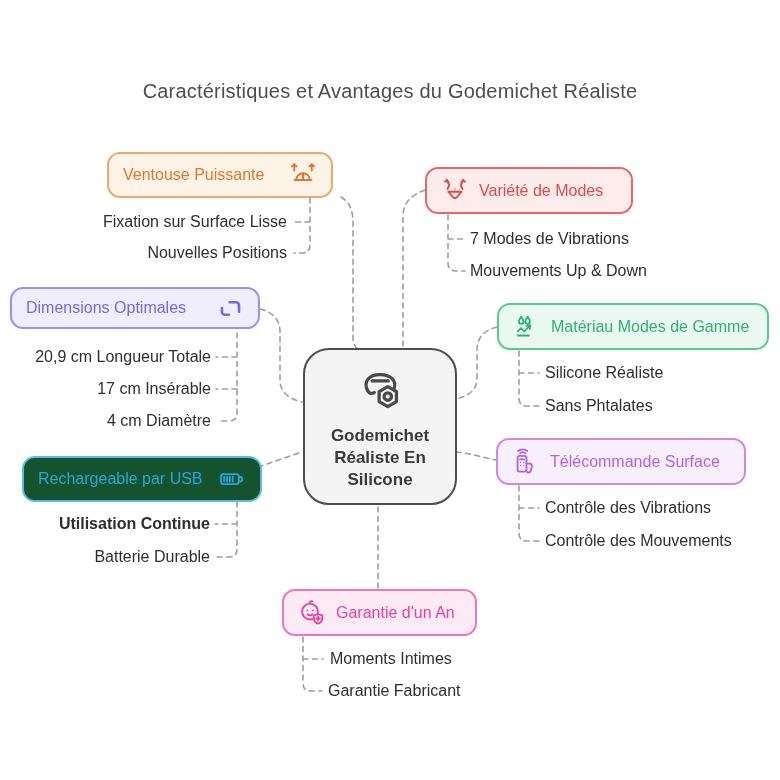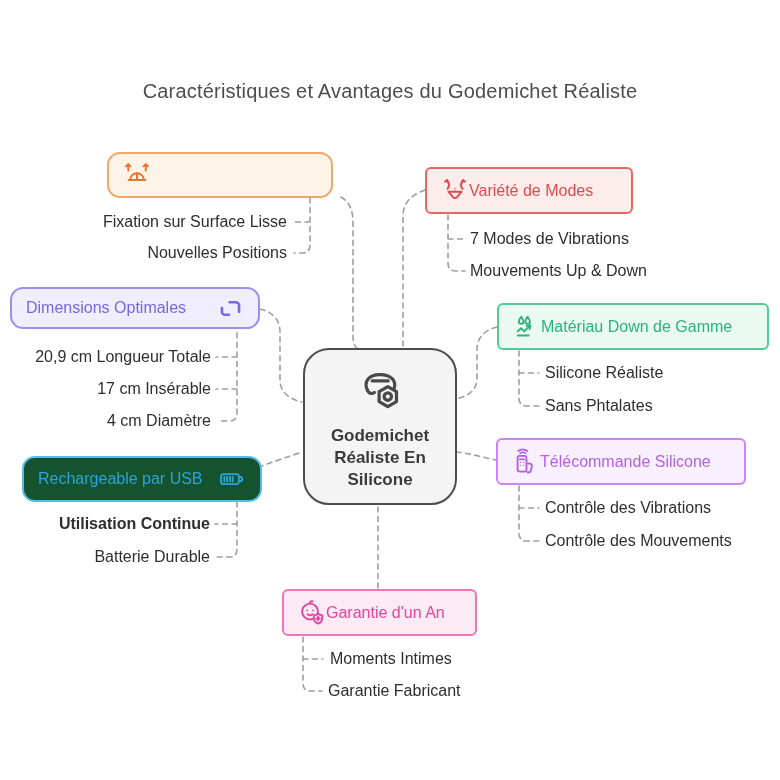--- a/index.html
+++ b/index.html
@@ -11,21 +11,21 @@
     position:absolute;left:0;top:80px;width:780px;text-align:center;
     font-size:20px;font-weight:500;color:#4d4d4d;letter-spacing:.2px;
   }
   svg.connectors{position:absolute;left:0;top:0;}
   .node{
     position:absolute;display:flex;align-items:center;box-sizing:border-box;
     border:2px solid;border-radius:13px;padding:0 14px;font-size:16px;font-weight:500;
     white-space:nowrap;
   }
   .node.icon-right{justify-content:space-between;}
-  .node.icon-left{justify-content:flex-start;border-radius:6px;}
+  .node.icon-left{justify-content:flex-start;gap:10px;}
   .node .icon{display:flex;align-items:center;}
   .node .icon svg{display:block;}
   .orange{background:#FDF3E6;border-color:#ECA96B;color:#E2772E;}
   .red{background:#FCECEC;border-color:#E96666;color:#E04A4A;}
   .purple{background:#F0EDFD;border-color:#9D8FF2;color:#7668E4;}
   .green{background:#EAFAF2;border-color:#52CC94;color:#2CB178;}
   .cyan{background:#14532d;border-color:#58BCE8;color:#2AA4DB;}
   .violet{background:#F9F0FE;border-color:#CE85F2;color:#B55FE8;}
   .pink{background:#FCEBF5;border-color:#EF74B8;color:#E8439A;align-items:center;}
   .center-node{
@@ -64,20 +64,21 @@
       <path d="M448 215 L448 263 Q448 271 456 271 L465 271 M448 239 L465 239"></path>
       <path d="M237 333 L237 413 Q237 421 229 421 L218 421 M237 357 L216 357 M237 389 L216 389"></path>
       <path d="M519 351 L519 398 Q519 406 527 406 L539 406 M519 373 L539 373"></path>
       <path d="M237 502 L237 549 Q237 557 229 557 L217 557 M237 524 L215 524"></path>
       <path d="M519 486 L519 533 Q519 541 527 541 L539 541 M519 508 L539 508"></path>
       <path d="M303 637 L303 683 Q303 691 311 691 L322 691 M303 659 L323 659"></path>
     </g>
   </svg>
 
   <div class="node icon-right orange" style="left:107px;top:152px;width:226px;height:46px;">
+    <span>Ventouse Puissante</span>
     <span class="icon">
       <svg width="28" height="28" viewBox="0 0 24 24" fill="none" stroke="currentColor" stroke-width="1.7" stroke-linecap="round" stroke-linejoin="round">
         <path d="M4.5 8.2 V2.8 M2.6 4.6 L4.5 2.7 L6.4 4.6"></path>
         <path d="M19.5 8.2 V2.8 M17.6 4.6 L19.5 2.7 L21.4 4.6"></path>
         <path d="M6.2 16.2 a5.8 5.8 0 0 1 11.6 0"></path>
         <path d="M12 10.8 V16"></path>
         <path d="M4.8 16.3 H19.2"></path>
       </svg>
     </span>
   </div>
@@ -110,21 +111,21 @@
   <div class="node icon-left green" style="left:497px;top:303px;width:272px;height:47px;">
     <span class="icon">
       <svg width="28" height="28" viewBox="0 0 24 24" fill="none" stroke="currentColor" stroke-width="1.6" stroke-linecap="round" stroke-linejoin="round">
         <path d="M7 3.2 C8.3 5 9 6.2 9 7.3 a2 2 0 1 1 -4 0 C5 6.2 5.7 5 7 3.2 Z"></path>
         <path d="M12.5 3.2 C13.8 5 14.5 6.2 14.5 7.3 a2 2 0 1 1 -4 0 C10.5 6.2 11.2 5 12.5 3.2 Z"></path>
         <path d="M4 15.8 L6.8 13 L9.6 15.8 L14.8 10.6"></path>
         <path d="M11.6 11 L14.8 10.6 L14.3 13.8"></path>
         <path d="M4 19.3 H13.5"></path>
       </svg>
     </span>
-    <span>Matériau Down de Gamme</span>
+    <span>Matériau Modes de Gamme</span>
   </div>
 
   <div class="node icon-right cyan" style="left:22px;top:456px;width:240px;height:46px;">
     <span>Rechargeable par USB</span>
     <span class="icon">
       <svg width="28" height="28" viewBox="0 0 24 24" fill="none" stroke="currentColor" stroke-width="1.6" stroke-linecap="round" stroke-linejoin="round">
         <rect x="2.6" y="7.8" width="15.2" height="8.6" rx="2"></rect>
         <path d="M5.4 10 v4.2 M7.8 10 v4.2 M10.2 10 v4.2 M12.6 10 v4.2"></path>
         <path d="M17.8 10.3 h1.7 a1.2 1.2 0 0 1 1.2 1.2 v1.2 a1.2 1.2 0 0 1 -1.2 1.2 h-1.7"></path>
       </svg>
@@ -138,21 +139,21 @@
         <path d="M6.8 9.8 h3.6"></path>
         <circle cx="7.3" cy="12.4" r="0.55" fill="currentColor" stroke="none"></circle>
         <circle cx="10" cy="12.4" r="0.55" fill="currentColor" stroke="none"></circle>
         <circle cx="7.3" cy="14.8" r="0.55" fill="currentColor" stroke="none"></circle>
         <circle cx="10" cy="14.8" r="0.55" fill="currentColor" stroke="none"></circle>
         <path d="M6.9 4.6 a3.4 3.4 0 0 1 4.6 0"></path>
         <path d="M5.3 2.6 a6.2 6.2 0 0 1 7.8 0"></path>
         <path d="M13.6 13.4 c2.4 -0.6 3.8 0.6 3.4 2.6 l-0.8 3.2 c-0.4 1.4 -1.6 2 -3 1.6"></path>
       </svg>
     </span>
-    <span>Télécommande Silicone</span>
+    <span>Télécommande Surface</span>
   </div>
 
   <div class="node icon-left pink" style="left:282px;top:589px;width:195px;height:47px;">
     <span class="icon">
       <svg width="28" height="28" viewBox="0 0 24 24" fill="none" stroke="currentColor" stroke-width="1.6" stroke-linecap="round" stroke-linejoin="round">
         <circle cx="10.3" cy="10.8" r="6.8"></circle>
         <path d="M10.3 4 c-.4 -1.6 .9 -2.6 2.1 -2"></path>
         <circle cx="7.9" cy="9.8" r="0.75" fill="currentColor" stroke="none"></circle>
         <circle cx="12.7" cy="9.8" r="0.75" fill="currentColor" stroke="none"></circle>
         <path d="M8.2 13.1 a3 3 0 0 0 4.2 0"></path>

